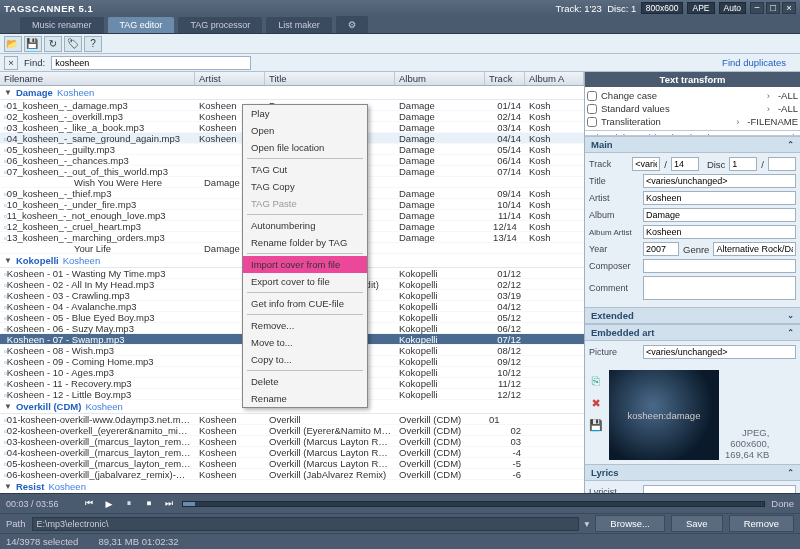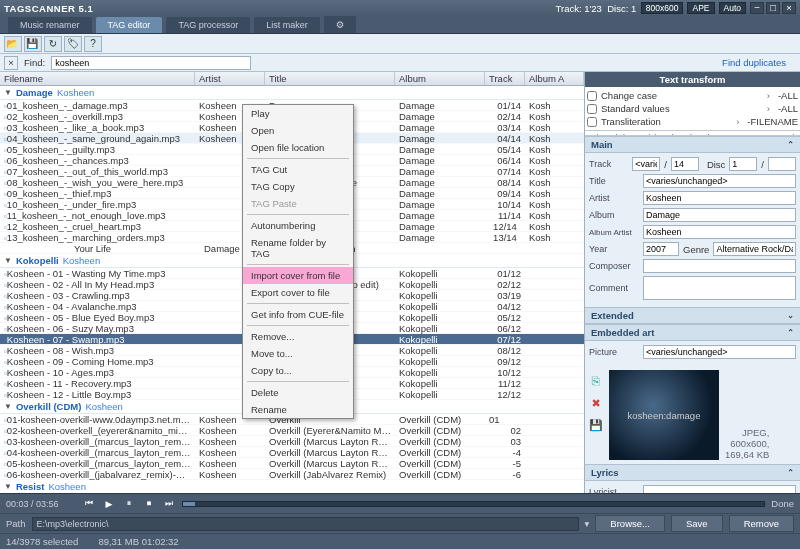--- a/index.html
+++ b/index.html
@@ -2,21 +2,21 @@
 <html><head>
 <meta charset="utf-8">
 <style>
 * { margin: 0; padding: 0; box-sizing: border-box; font-family: Tahoma, Arial, sans-serif; font-size: 9.5px; }
 body { background: #4a5568; color: #333; width: 800px; height: 549px; overflow: hidden; display: flex; flex-direction: column; }
 .titlebar { background: linear-gradient(#5a6b7f, #4a5b6f); color: #fff; height: 16px; display: flex; align-items: center; padding: 0 4px; }
 .titlebar .logo { font-weight: bold; letter-spacing: 0.5px; }
 .titlebar .spacer { flex: 1; }
 .titlebar .badge { background: #2a3a4a; border: 1px solid #1a2a3a; padding: 0 4px; margin: 0 2px; font-size: 8.5px; }
 .titlebar .wbtn { width: 14px; height: 12px; background: #3a4a5a; border: 1px solid #2a3a4a; margin-left: 2px; text-align: center; line-height: 10px; cursor: pointer; }
-.tabbar { background: #4a5b6f; height: 18px; display: flex; align-items: center; padding-left: 8px; gap: 4px; border-bottom: 1px solid #2a3a4a; }
+.tabbar { background: #4a5b6f; height: 18px; display: flex; align-items: center; padding-left: 20px; gap: 4px; border-bottom: 1px solid #2a3a4a; }
 .tab { padding: 3px 12px; background: #3a4b5f; color: #ccd; cursor: pointer; font-size: 9px; border-radius: 2px 2px 0 0; }
 .tab.active { background: #6a8bac; color: #fff; }
 .toolbar { background: #e8f0f7; height: 20px; display: flex; align-items: center; gap: 2px; padding: 0 4px; border-bottom: 1px solid #b0c0d0; }
 .tbtn { width: 18px; height: 16px; border: 1px solid #a0b0c0; background: #d8e8f0; display: flex; align-items: center; justify-content: center; cursor: pointer; font-size: 10px; }
 .findbar { background: #e8f0f7; height: 18px; display: flex; align-items: center; padding: 0 4px; gap: 6px; border-bottom: 1px solid #b0c0d0; }
 .findbar .close { width: 14px; height: 14px; border: 1px solid #a0b0c0; text-align: center; line-height: 12px; cursor: pointer; }
 .findbar input { border: 1px solid #a0b0c0; height: 14px; width: 200px; padding: 0 3px; font-size: 9px; }
 .findbar .dupes { margin-left: auto; color: #2060c0; cursor: pointer; margin-right: 10px; }
 .main { flex: 1; display: flex; overflow: hidden; background: #fff; }
 .filelist { flex: 1; display: flex; flex-direction: column; overflow: hidden; border-right: 1px solid #a0b0c0; position: relative; }
@@ -24,24 +24,24 @@
 .hcol { padding: 1px 4px; border-right: 1px solid #c0c8d0; overflow: hidden; white-space: nowrap; }
 .rows { flex: 1; overflow: auto; font-size: 9px; position: relative; }
 .grp { background: #fff; color: #2060c0; font-weight: bold; padding: 1px 4px; border-bottom: 1px solid #e0e8f0; display: flex; align-items: center; gap: 4px; }
 .grp .tri { color: #555; font-size: 8px; }
 .grp .sub { color: #4080e0; font-weight: normal; }
 .row { display: flex; height: 11px; align-items: center; border-bottom: 1px solid #f4f8fc; }
 .row.sel { background: #4a6b8f; color: #fff; }
 .row.ctx { background: #e8f0f8; }
 .cell { padding: 0 4px; overflow: hidden; white-space: nowrap; text-overflow: ellipsis; }
 .row .icon { width: 10px; text-align: center; font-size: 8px; color: #4080c0; }
-.ctxmenu { position: absolute; left: 242px; top: 32px; width: 112px; background: #f4f4f4; border: 1px solid #888; box-shadow: 2px 2px 4px rgba(0,0,0,0.3); z-index: 100; }
+.ctxmenu { position: absolute; left: 242px; top: 32px; width: 126px; background: #f4f4f4; border: 1px solid #888; box-shadow: 2px 2px 4px rgba(0,0,0,0.3); z-index: 100; }
 .ctxmenu .mi { padding: 3px 8px; cursor: pointer; color: #333; }
 .ctxmenu .mi.disabled { color: #999; }
-.ctxmenu .mi.hl { background: #f9a8d4; }
+.ctxmenu .mi.hl { background: #ec4899; }
 .ctxmenu .sep { height: 1px; background: #c0c0c0; margin: 2px 4px; }
 .panel { width: 215px; display: flex; flex-direction: column; background: #e8f0f7; overflow: auto; }
 .transform { background: #4a5b6f; color: #fff; padding: 2px 4px; text-align: center; font-weight: bold; }
 .opts { background: #fff; padding: 2px; font-size: 9px; }
 .opts .orow { display: flex; align-items: center; gap: 4px; padding: 1px 0; }
 .opts .orow input[type=checkbox] { width: 10px; height: 10px; }
 .opts .orow .arrow { margin-left: auto; margin-right: 4px; color: #666; }
 .pathline { background: #fff; padding: 2px 4px; color: #2060c0; font-size: 8.5px; border-top: 1px solid #c0c8d0; border-bottom: 1px solid #c0c8d0; overflow: hidden; white-space: nowrap; }
 .section { background: #d0e0ec; color: #2a4a6a; padding: 2px 6px; font-weight: bold; display: flex; align-items: center; border-top: 1px solid #b0c0d0; border-bottom: 1px solid #b0c0d0; }
 .section .chev { margin-left: auto; font-size: 8px; }
@@ -168,21 +168,20 @@
         </div>
         <div class="row">
           <span class="cell" style="width:195px"><span class="icon">▫</span>07_kosheen_-_out_of_this_world.mp3</span>
           <span class="cell" style="width:70px"></span>
           <span class="cell" style="width:130px">Out Of This World</span>
           <span class="cell" style="width:90px">Damage</span>
           <span class="cell" style="width:40px;text-align:right">07/14</span>
           <span class="cell" style="flex:1">Kosh</span>
         </div>
         <div class="row">
-          <span class="cell" style="width:195px"><span class="icon">▫</span>08_kosheen_-_wish_you_were_here.mp3</span>
           <span class="cell" style="width:70px"></span>
           <span class="cell" style="width:130px">Wish You Were Here</span>
           <span class="cell" style="width:90px">Damage</span>
           <span class="cell" style="width:40px;text-align:right">08/14</span>
           <span class="cell" style="flex:1">Kosh</span>
         </div>
         <div class="row">
           <span class="cell" style="width:195px"><span class="icon">▫</span>09_kosheen_-_thief.mp3</span>
           <span class="cell" style="width:70px"></span>
           <span class="cell" style="width:130px">Thief</span>

